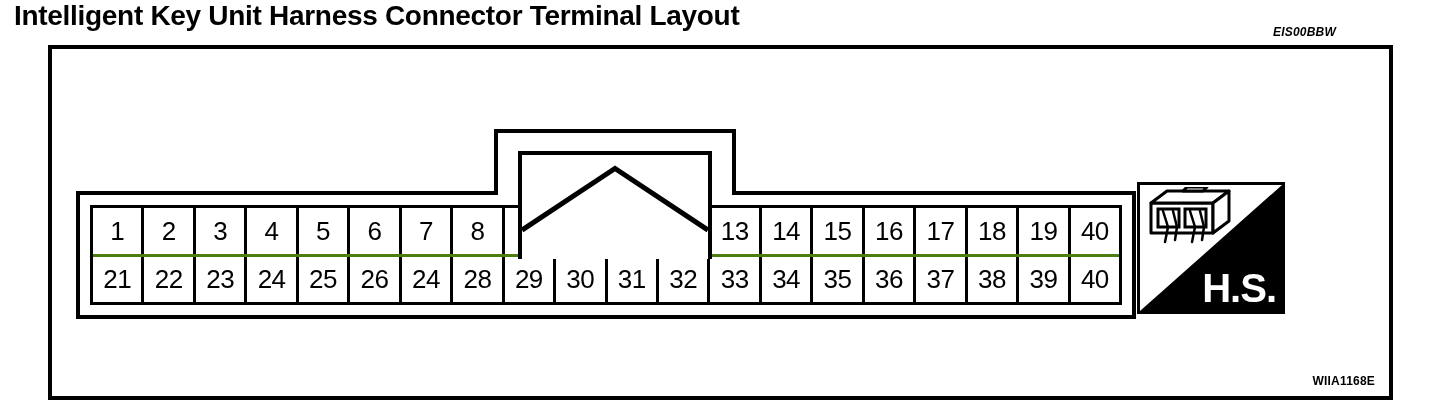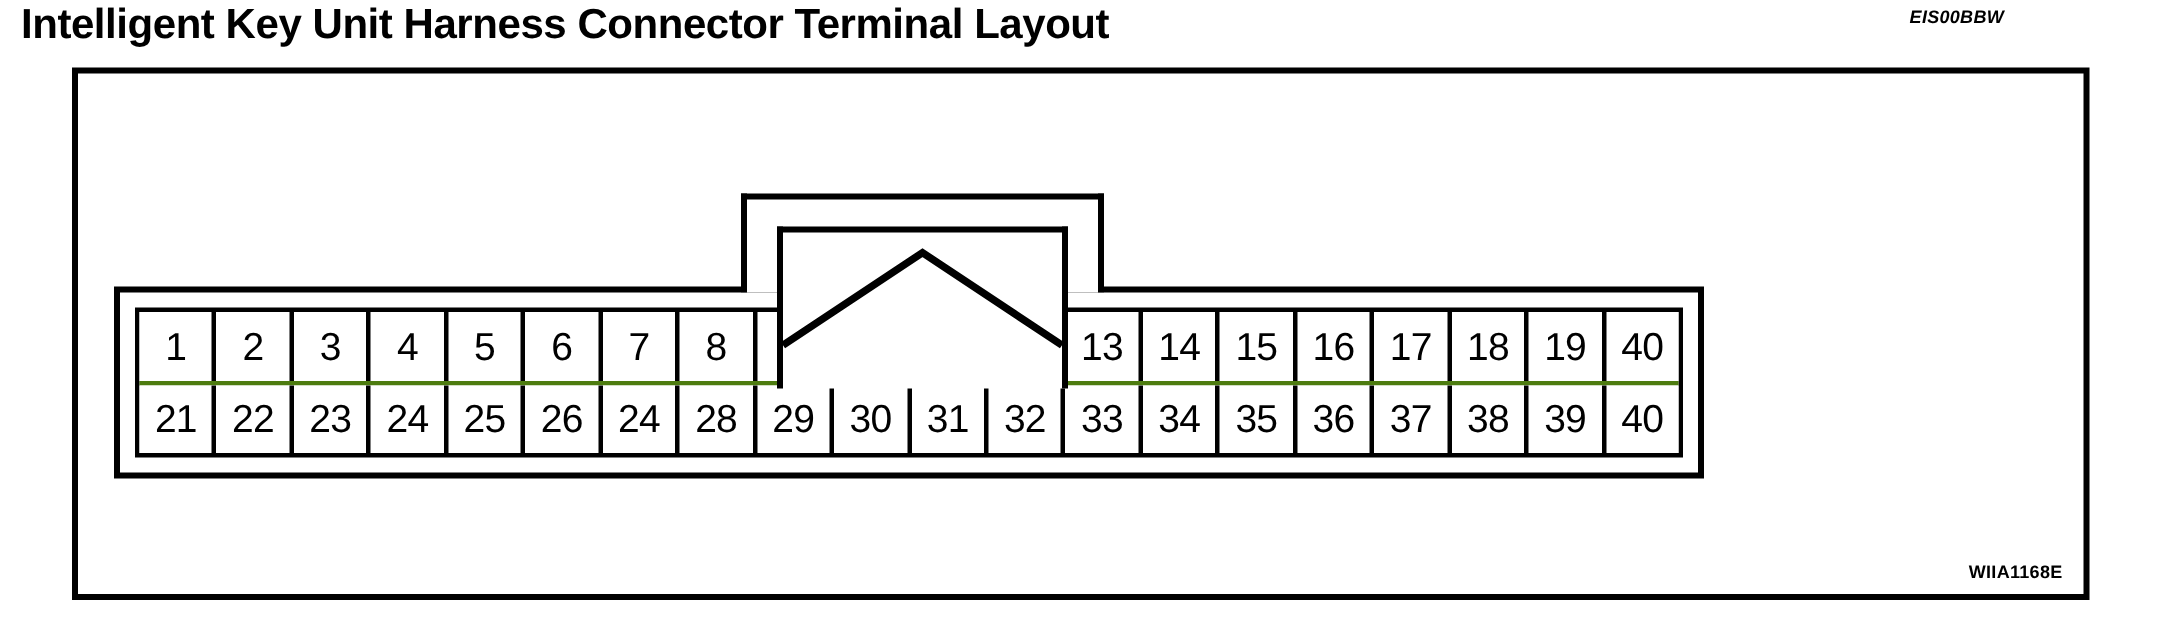--- a/index.html
+++ b/index.html
@@ -30,21 +30,21 @@
     top: -1px;
     font-size: 28px;
     font-weight: bold;
     letter-spacing: -0.3px;
     white-space: nowrap;
     line-height: 34px;
   }
   #doc-code {
     position: absolute;
     right: 12px;
-    top: 4px;
+    top: 25px;
     font-size: 12px;
     font-weight: bold;
     font-style: italic;
     letter-spacing: 0.2px;
     white-space: nowrap;
   }
 
   
   #figure-frame {
     position: absolute;
@@ -266,15 +266,48 @@
           <div class="terminal-cell">36</div>
           <div class="terminal-cell">37</div>
           <div class="terminal-cell">38</div>
           <div class="terminal-cell">39</div>
           <div class="terminal-cell">40</div>
         </div>
       </div>
     </div>
   </div>
 
+  <div id="hs-badge">
+    <svg id="hs-diagonal" viewBox="0 0 148 132" preserveAspectRatio="none">
+      <polygon points="148,0 148,132 0,132" fill="#000000"></polygon>
+    </svg>
+
+    <svg id="hs-connector-icon" viewBox="0 0 88 62">
+      <g fill="#ffffff" stroke="#000000" stroke-width="3" stroke-linejoin="round">
+
+        <path d="M4,16 L66,16 L66,46 L4,46 Z"></path>
+
+        <path d="M4,16 L20,4 L82,4 L66,16 Z"></path>
+
+        <path d="M66,16 L82,4 L82,34 L66,46 Z"></path>
+
+        <path d="M36,4 L40,0 L60,0 L56,4 Z"></path>
+      </g>
+      <g fill="none" stroke="#000000" stroke-width="3">
+
+        <rect x="11" y="22" width="21" height="18"></rect>
+        <rect x="38" y="22" width="21" height="18"></rect>
+      </g>
+      <g fill="none" stroke="#000000" stroke-width="2.5" stroke-linecap="round">
+
+        <path d="M16,24 L21,40 L18,55"></path>
+        <path d="M26,24 L30,40 L28,53"></path>
+
+        <path d="M43,24 L48,40 L45,55"></path>
+        <path d="M53,24 L57,40 L55,53"></path>
+      </g>
+    </svg>
+
+    <div id="hs-label">H.S.</div>
+  </div>
 
   <div id="figure-code">WIIA1168E</div>
 </div>
 
 </body></html>

